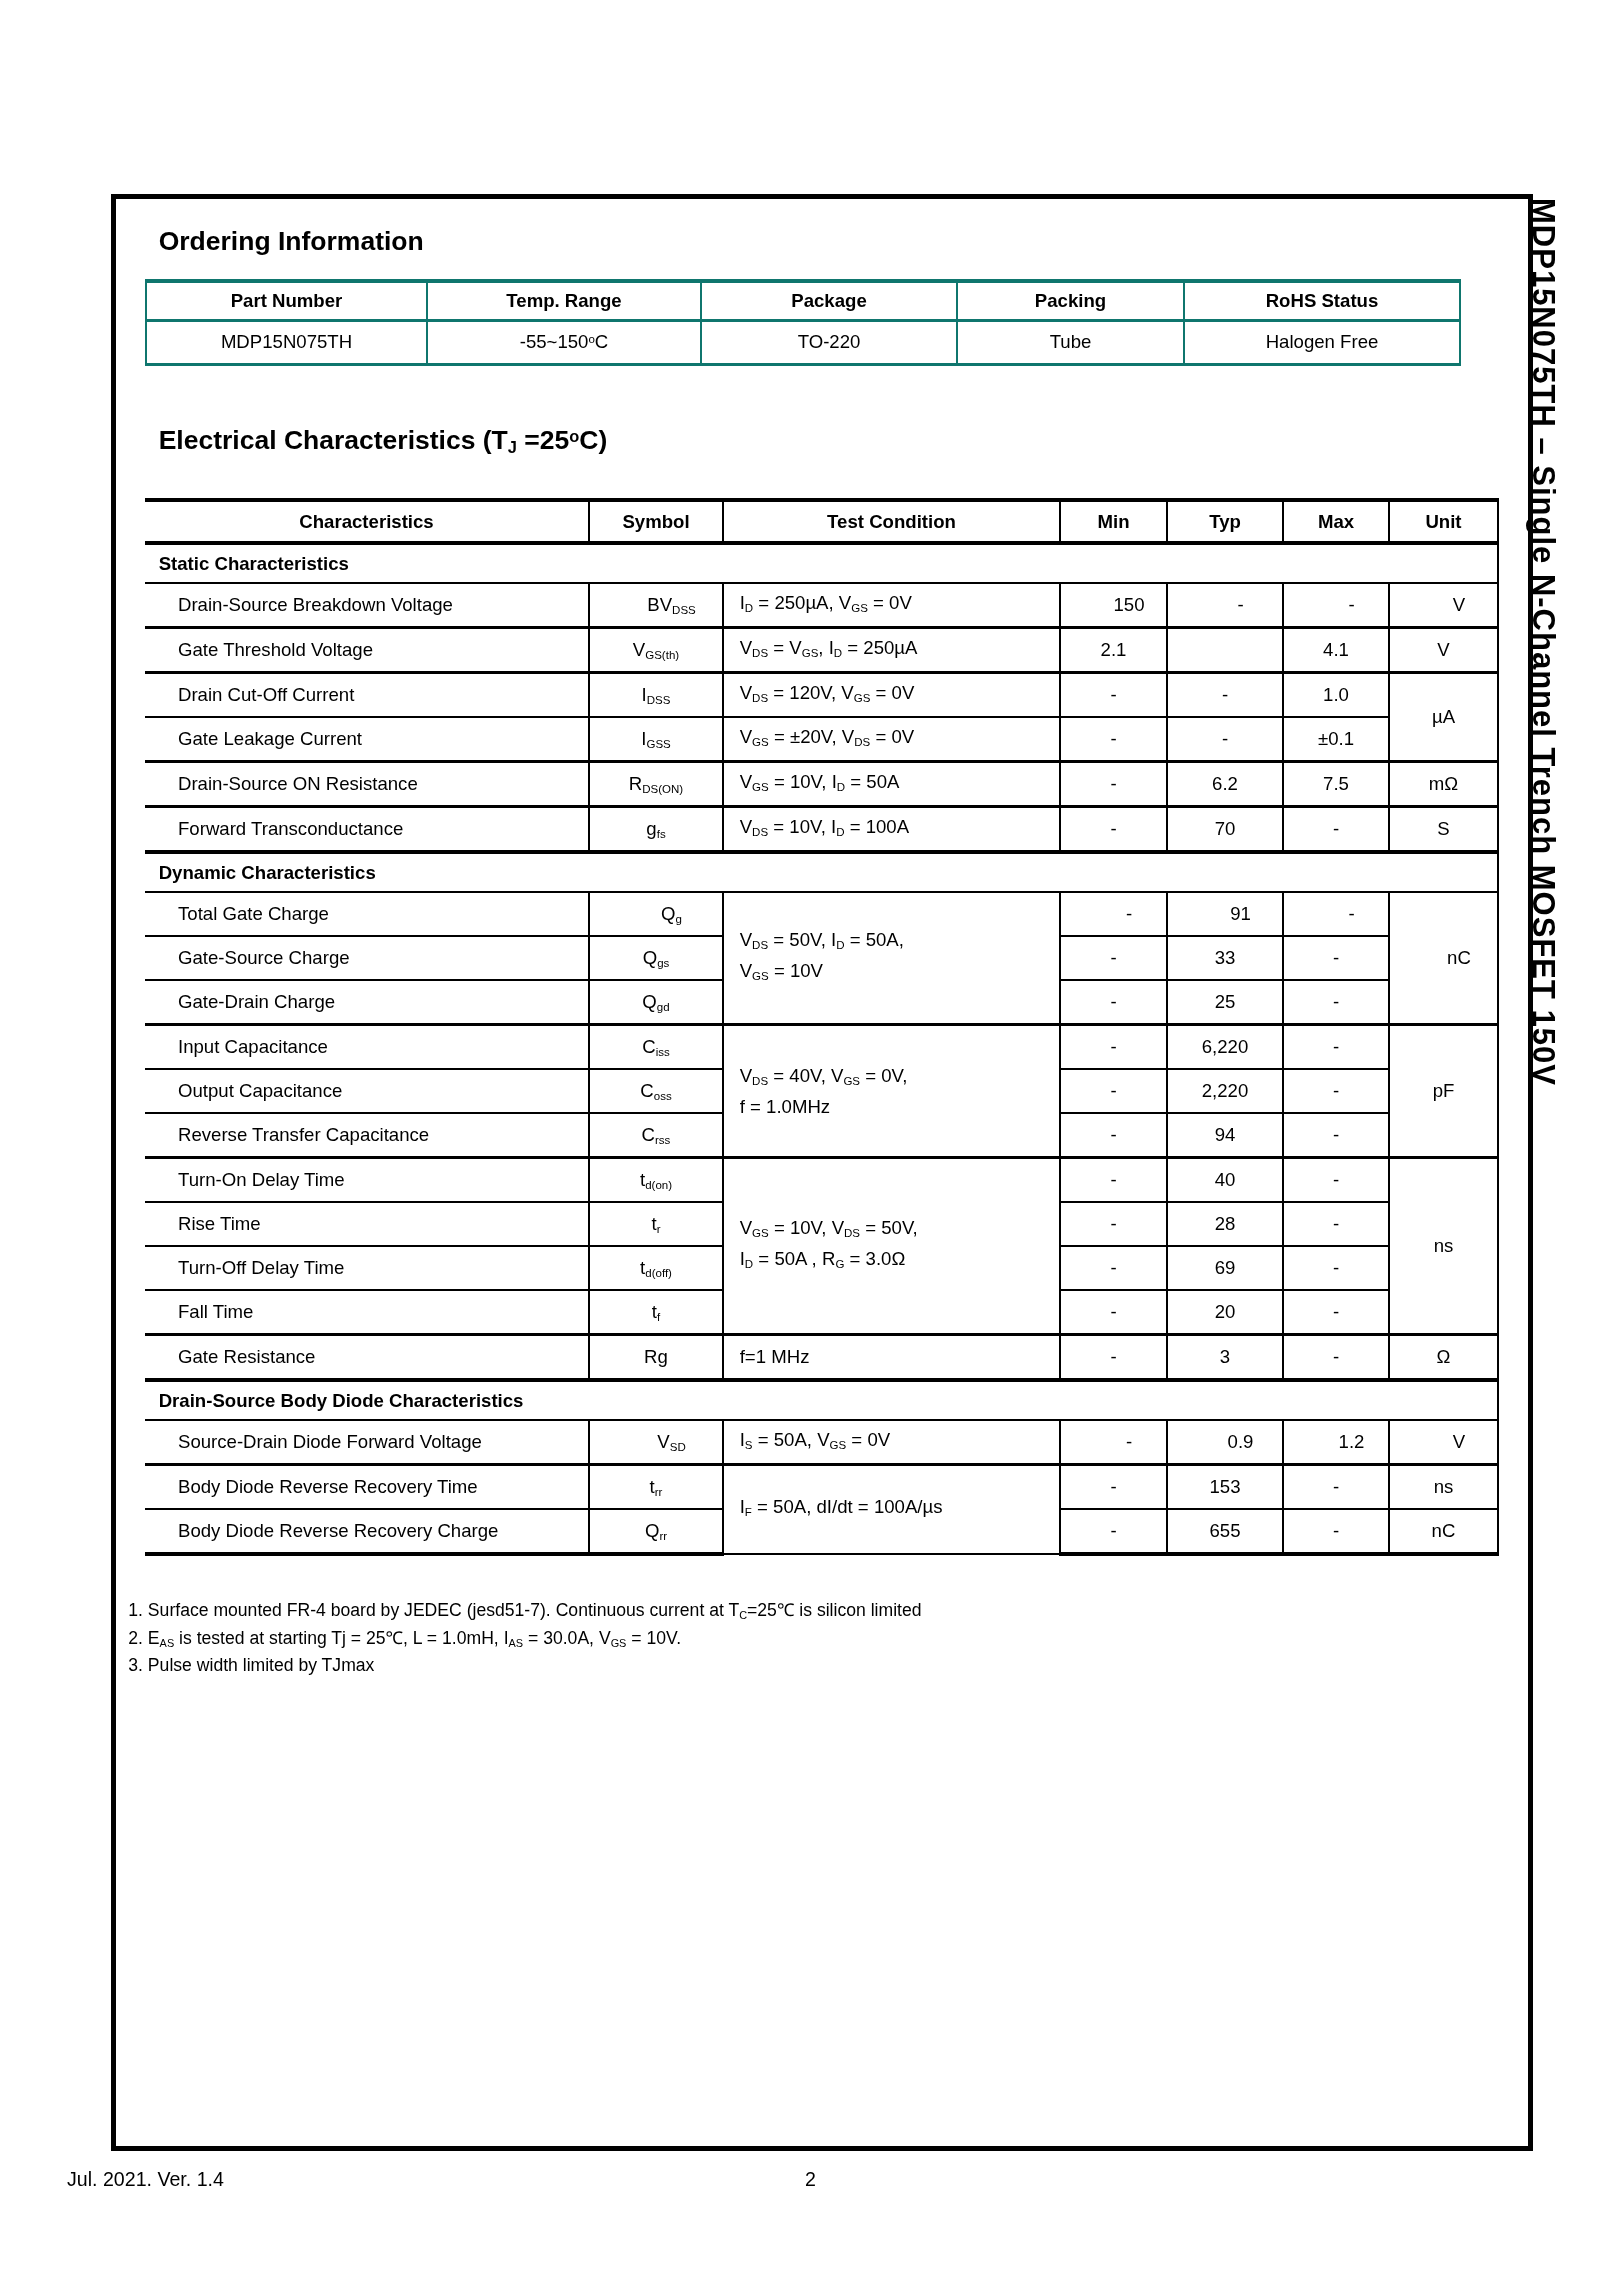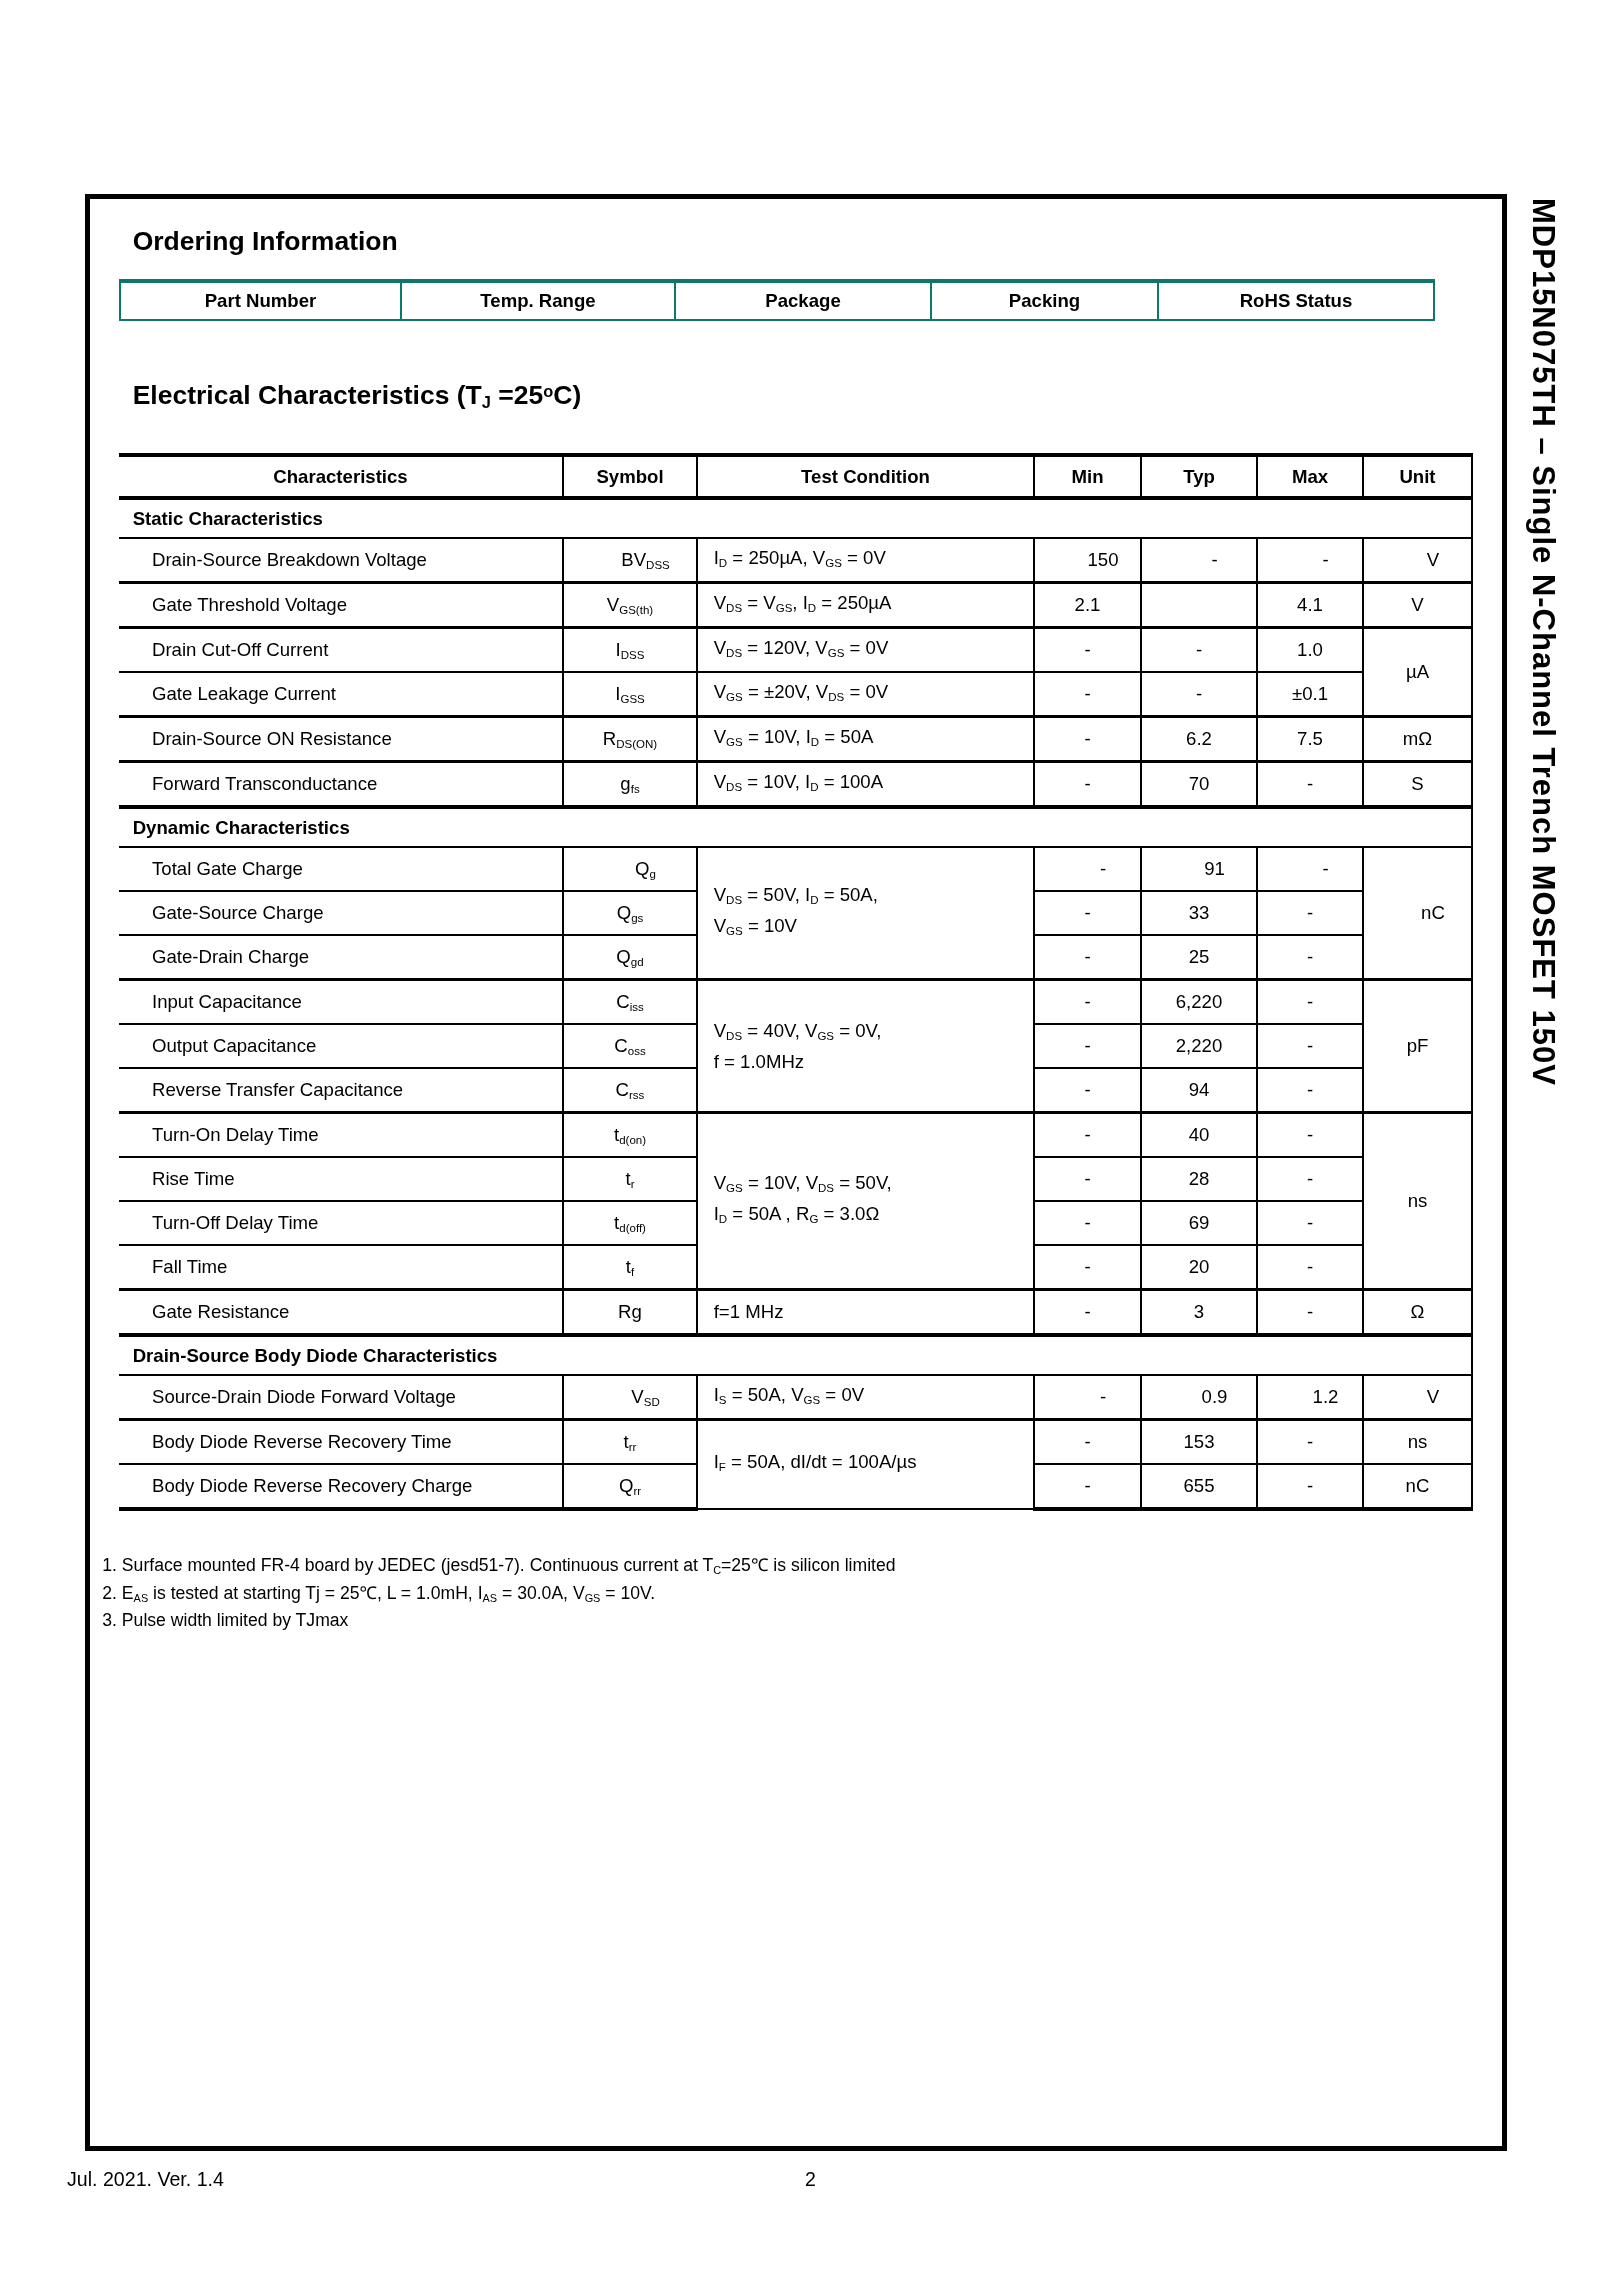--- a/index.html
+++ b/index.html
@@ -1,21 +1,21 @@
 <!DOCTYPE html>
 <html><head>
 <meta charset="utf-8">
 <style>
   html,body { margin:0; padding:0; background:#ffffff; }
   body {
     width:1621px; height:2293px; position:relative;
     font-family:"Liberation Sans", sans-serif; color:#000;
   }
   .frame {
-    position:absolute; left:85px; top:194px; width:1422px; height:1957px;
+    position:absolute; left:111px; top:194px; width:1422px; height:1957px;
     border:5.9px solid #000; box-sizing:border-box;
   }
   .content { padding:27.4px 27.4px 0 29px; }
 
   h2.sect-title {
     font-size:26.5px; line-height:31px; font-weight:bold;
     margin:0 0 21.6px 13.7px;
   }
   h2.elec-title { margin-top:55px; margin-bottom:35px; }
 
@@ -83,20 +83,27 @@
           <col style="width:227px">
           <col style="width:276px">
         </colgroup>
       <tbody>
           <tr>
         <th>Part Number</th>
         <th>Temp. Range</th>
         <th>Package</th>
         <th>Packing</th>
         <th>RoHS Status</th>
+      </tr>
+      <tr class="data last">
+        <td>MDP15N075TH</td>
+        <td>-55~150<sup>o</sup>C</td>
+        <td>TO-220</td>
+        <td>Tube</td>
+        <td>Halogen Free</td>
       </tr>
     </tbody>
       </table>
 
     <h2 class="sect-title elec-title">Electrical Characteristics (T<sub>J</sub> =25<sup>o</sup>C)</h2>
 
     <table class="elec">
       <colgroup>
           <col style="width:444px">
           <col style="width:134px">

